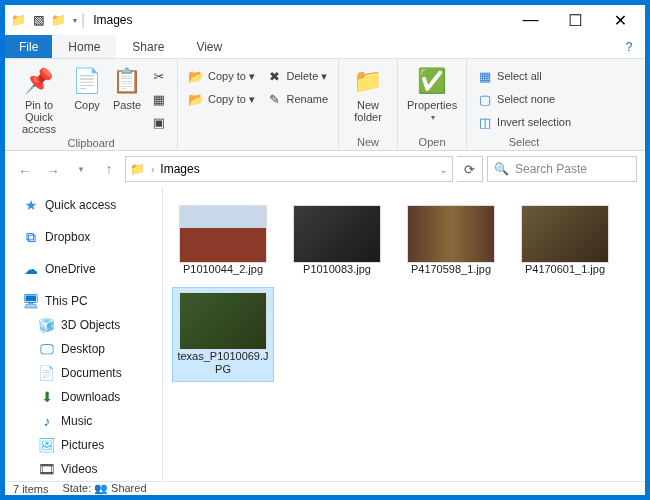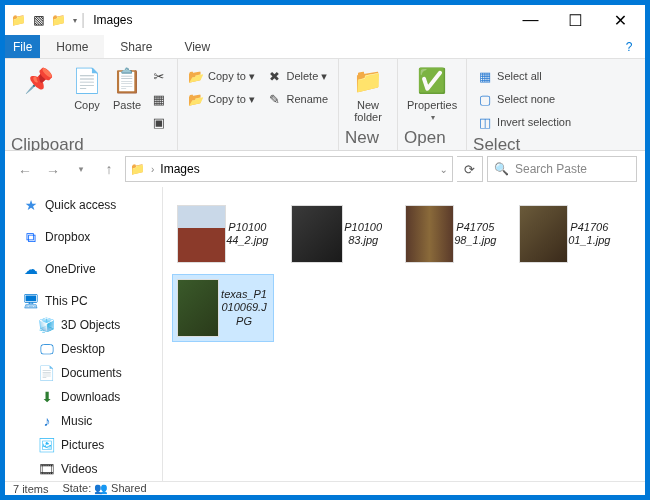--- a/index.html
+++ b/index.html
@@ -6,28 +6,28 @@
 body { background: #0078d7; width: 650px; height: 500px; overflow: hidden; }
 .window { background: #fff; width: 642px; height: 492px; margin: 4px; display: flex; flex-direction: column; border: 1px solid #0078d7; }
 .titlebar { background: #fff; height: 30px; display: flex; align-items: center; padding: 0 2px 0 6px; }
 .titlebar .qat { display: flex; align-items: center; gap: 4px; }
 .qat-icon { width: 16px; height: 16px; display: inline-flex; align-items: center; justify-content: center; font-size: 12px; }
 .titlebar .title { margin-left: 8px; font-size: 12px; color: #000; }
 .titlebar .spacer { flex: 1; }
 .winbtns { display: flex; }
 .winbtn { width: 45px; height: 30px; display: flex; align-items: center; justify-content: center; color: #000; }
 .menubar { background: #fff; height: 24px; display: flex; align-items: stretch; border-bottom: 1px solid #e1e1e1; }
-.menubar .file { background: #1979ca; color: #fff; padding: 0 8px; display: flex; align-items: center; font-size: 12px; }
+.menubar .file { background: #1979ca; color: #fff; padding: 0 14px; display: flex; align-items: center; font-size: 12px; }
 .menubar .tab { padding: 0 16px; display: flex; align-items: center; font-size: 12px; color: #444; }
 .menubar .tab.active { background: #f5f5f5; }
 .menubar .help { margin-left: auto; width: 20px; display: flex; align-items: center; justify-content: center; color: #0078d7; font-size: 12px; margin-right: 6px; }
 .ribbon { background: #f5f6f7; height: 92px; display: flex; border-bottom: 1px solid #dadada; }
 .rgroup { border-right: 1px solid #e1e1e1; display: flex; flex-direction: column; padding: 2px 6px 0 6px; }
 .rgroup .body { flex: 1; display: flex; align-items: flex-start; }
-.rgroup .label { font-size: 17px; color: #666; padding: 2px 0 2px 0; }
+.rgroup .label { text-align: center; font-size: 11px; color: #666; padding: 2px 0 2px 0; }
 .bigbtn { display: flex; flex-direction: column; align-items: center; width: 56px; font-size: 11px; color: #444; padding-top: 4px; gap: 2px; text-align: center; }
 .bigbtn .ic { width: 32px; height: 32px; display: flex; align-items: center; justify-content: center; font-size: 24px; }
 .smallcol { display: flex; flex-direction: column; gap: 1px; padding-top: 4px; }
 .smallbtn { display: flex; align-items: center; gap: 4px; font-size: 11px; color: #444; height: 22px; padding: 0 4px; white-space: nowrap; }
 .smallbtn .ic { width: 16px; height: 16px; display: flex; align-items: center; justify-content: center; font-size: 13px; }
 .addr { height: 36px; background: #fff; display: flex; align-items: center; padding: 4px 8px; gap: 4px; }
 .navbtn { width: 24px; height: 24px; display: flex; align-items: center; justify-content: center; color: #888; font-size: 14px; }
 .pathbox { flex: 1; height: 26px; border: 1px solid #ccc; display: flex; align-items: center; padding: 0 4px; font-size: 12px; gap: 6px; }
 .pathbox .folder-ic { color: #ffcc4d; }
 .pathbox .chev { color: #888; font-size: 10px; }
@@ -35,21 +35,21 @@
 .searchbox { width: 150px; height: 26px; border: 1px solid #ccc; display: flex; align-items: center; padding: 0 6px; font-size: 12px; color: #888; gap: 6px; }
 .content { flex: 1; display: flex; min-height: 0; }
 .navpane { width: 158px; border-right: 1px solid #e5e5e5; overflow-y: auto; background: #fff; position: relative; }
 .navpane::-webkit-scrollbar { width: 16px; }
 .navpane::-webkit-scrollbar-thumb { background: #c2c2c2; }
 .navpane::-webkit-scrollbar-track { background: #f0f0f0; }
 .navitem { display: flex; align-items: center; gap: 6px; padding: 4px 0 4px 18px; font-size: 12px; color: #222; }
 .navitem.sub { padding-left: 34px; }
 .navitem .ic { width: 16px; height: 16px; display: flex; align-items: center; justify-content: center; font-size: 14px; }
 .filepane { flex: 1; background: #fff; padding: 14px 10px; overflow: auto; display: flex; flex-wrap: wrap; align-content: flex-start; gap: 8px 14px; }
-.thumb { width: 100px; display: flex; align-items: center; gap: 0; padding: 4px; font-style: italic; }
+.thumb { width: 100px; display: flex; flex-direction: column; align-items: center; gap: 0; padding: 4px; }
 .thumb.selected { outline: 1px solid #99d1ff; background: #cce8ff; }
 .thumb .img { width: 88px; height: 58px; background: linear-gradient(135deg,#7a8a6a,#4a5a3a); border: 1px solid #ddd; }
 .thumb .img.i0 { background: linear-gradient(180deg,#c9d8e8 40%,#8b3a2a 40%); }
 .thumb .img.i1 { background: linear-gradient(135deg,#3a3a3a,#1a1a1a); }
 .thumb .img.i2 { background: linear-gradient(180deg,#d0d8e0 50%,#6a7a5a 50%); }
 .thumb .img.i3 { background: linear-gradient(90deg,#5a3a2a,#8a6a3a,#5a3a2a); }
 .thumb .img.i4 { background: linear-gradient(135deg,#6a5a3a,#3a2a1a); }
 .thumb .img.i5 { background: linear-gradient(180deg,#aab8c0 40%,#5a6a5a 40%); }
 .thumb .img.i6 { background: linear-gradient(135deg,#3a5a2a,#2a3a1a); }
 .thumb .name { font-size: 11px; color: #222; text-align: center; word-break: break-all; line-height: 1.2; max-width: 96px; }
@@ -84,20 +84,22 @@
     <div class="tab">Share</div>
     <div class="tab">View</div>
     <div class="help">?</div>
   </div>
 
   <div class="ribbon">
     <div class="rgroup">
       <div class="body">
         <div class="bigbtn">
           <div class="ic">📌</div>
+          <div style="white-space:pre-line">Pin to Quick
+access</div>
         </div>
         <div class="bigbtn" style="width:40px">
           <div class="ic">📄</div>
           <div>Copy</div>
         </div>
         <div class="bigbtn" style="width:40px">
           <div class="ic">📋</div>
           <div>Paste</div>
         </div>
         <div class="smallcol">

